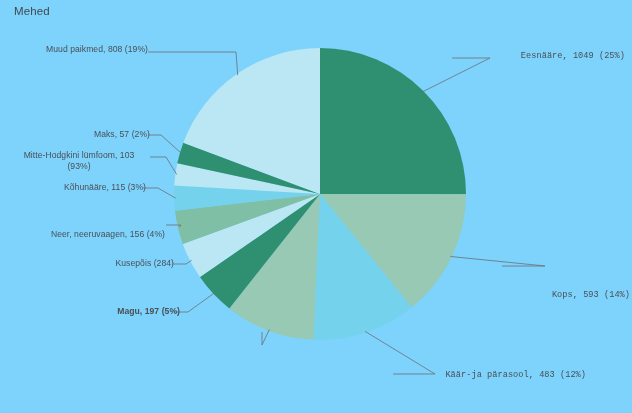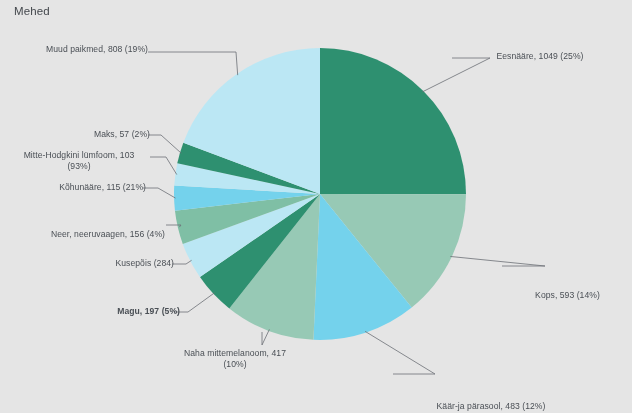--- a/index.html
+++ b/index.html
@@ -10,21 +10,21 @@
     width: 632px;
     height: 413px;
     background: #ffffff;
     font-family: "Liberation Sans", sans-serif;
     overflow: hidden;
   }
   #chart-root {
     position: relative;
     width: 632px;
     height: 413px;
-    background: #e5e5e5;
+    background: #7dd3fc;
     box-sizing: border-box;
   }
   .chart-title {
     position: absolute;
     left: 14px;
     top: 5px;
     font-size: 11.5px;
     color: #44484d;
     letter-spacing: 0.1px;
     white-space: nowrap;
@@ -37,21 +37,21 @@
     height: 413px;
   }
   .slice-label {
     position: absolute;
     font-size: 8.6px;
     color: #4a4f55;
     letter-spacing: 0.05px;
     line-height: 11px;
     white-space: pre;
   }
-  .lbl-right { text-align: center; }
+  .lbl-right { text-align: right; font-family: Liberation Mono, monospace; }
   .lbl-left  { text-align: right; }
   .lbl-center { text-align: center; }
 </style>
 </head>
 <body>
 
 <div id="chart-root">
 
   <div class="chart-title">Mehed</div>
 
@@ -80,24 +80,22 @@
         <path d="M 175.52 198.12 L 158 188 L 143 188"></path>
         <path d="M 176.77 174.55 L 166 157 L 150 157"></path>
         <path d="M 181.32 153.27 L 161 135 L 148 135"></path>
         <path d="M 237.69 75.18 L 236 52 L 148 52"></path>
       </g>
   </svg>
 
   <div class="slice-label lbl-left" style="left:8px;  top:44px;  width:140px;">Muud paikmed, 808 (19%)</div>
   <div class="slice-label lbl-right" style="left:455px;top:51px;  width:170px;">Eesnääre, 1049 (25%)</div>
   <div class="slice-label lbl-right" style="left:505px;top:260px; width:125px;margin-top:30px;">Kops, 593 (14%)</div>
-  <div class="slice-label lbl-right" style="left:396px;top:370px; width:190px;margin-top:31px;">Käär-ja pärasool, 483 (12%)</div>
-  <div class="slice-label lbl-center" style="left:155px;top:348px; width:160px;">Naha mittemelanoom, 417
-(10%)</div>
+  <div class="slice-label lbl-right" style="left:396px;top:370px; width:190px;">Käär-ja pärasool, 483 (12%)</div>
   <div class="slice-label lbl-left" style="left:40px; top:306px; width:140px;font-weight:bold;">Magu, 197 (5%)</div>
   <div class="slice-label lbl-left" style="left:40px; top:258px; width:134px;">Kusepõis (284)</div>
   <div class="slice-label lbl-left" style="left:10px; top:229px; width:155px;">Neer, neeruvaagen, 156 (4%)</div>
-  <div class="slice-label lbl-left" style="left:14px; top:182px; width:132px;">Kõhunääre, 115 (21%)</div>
+  <div class="slice-label lbl-left" style="left:14px; top:182px; width:132px;">Kõhunääre, 115 (3%)</div>
   <div class="slice-label lbl-center" style="left:0px;  top:150px; width:158px;">Mitte-Hodgkini lümfoom, 103
 (93%)</div>
   <div class="slice-label lbl-left" style="left:36px; top:129px; width:114px;">Maks, 57 (2%)</div>
 
 </div>
 
 </body></html>

